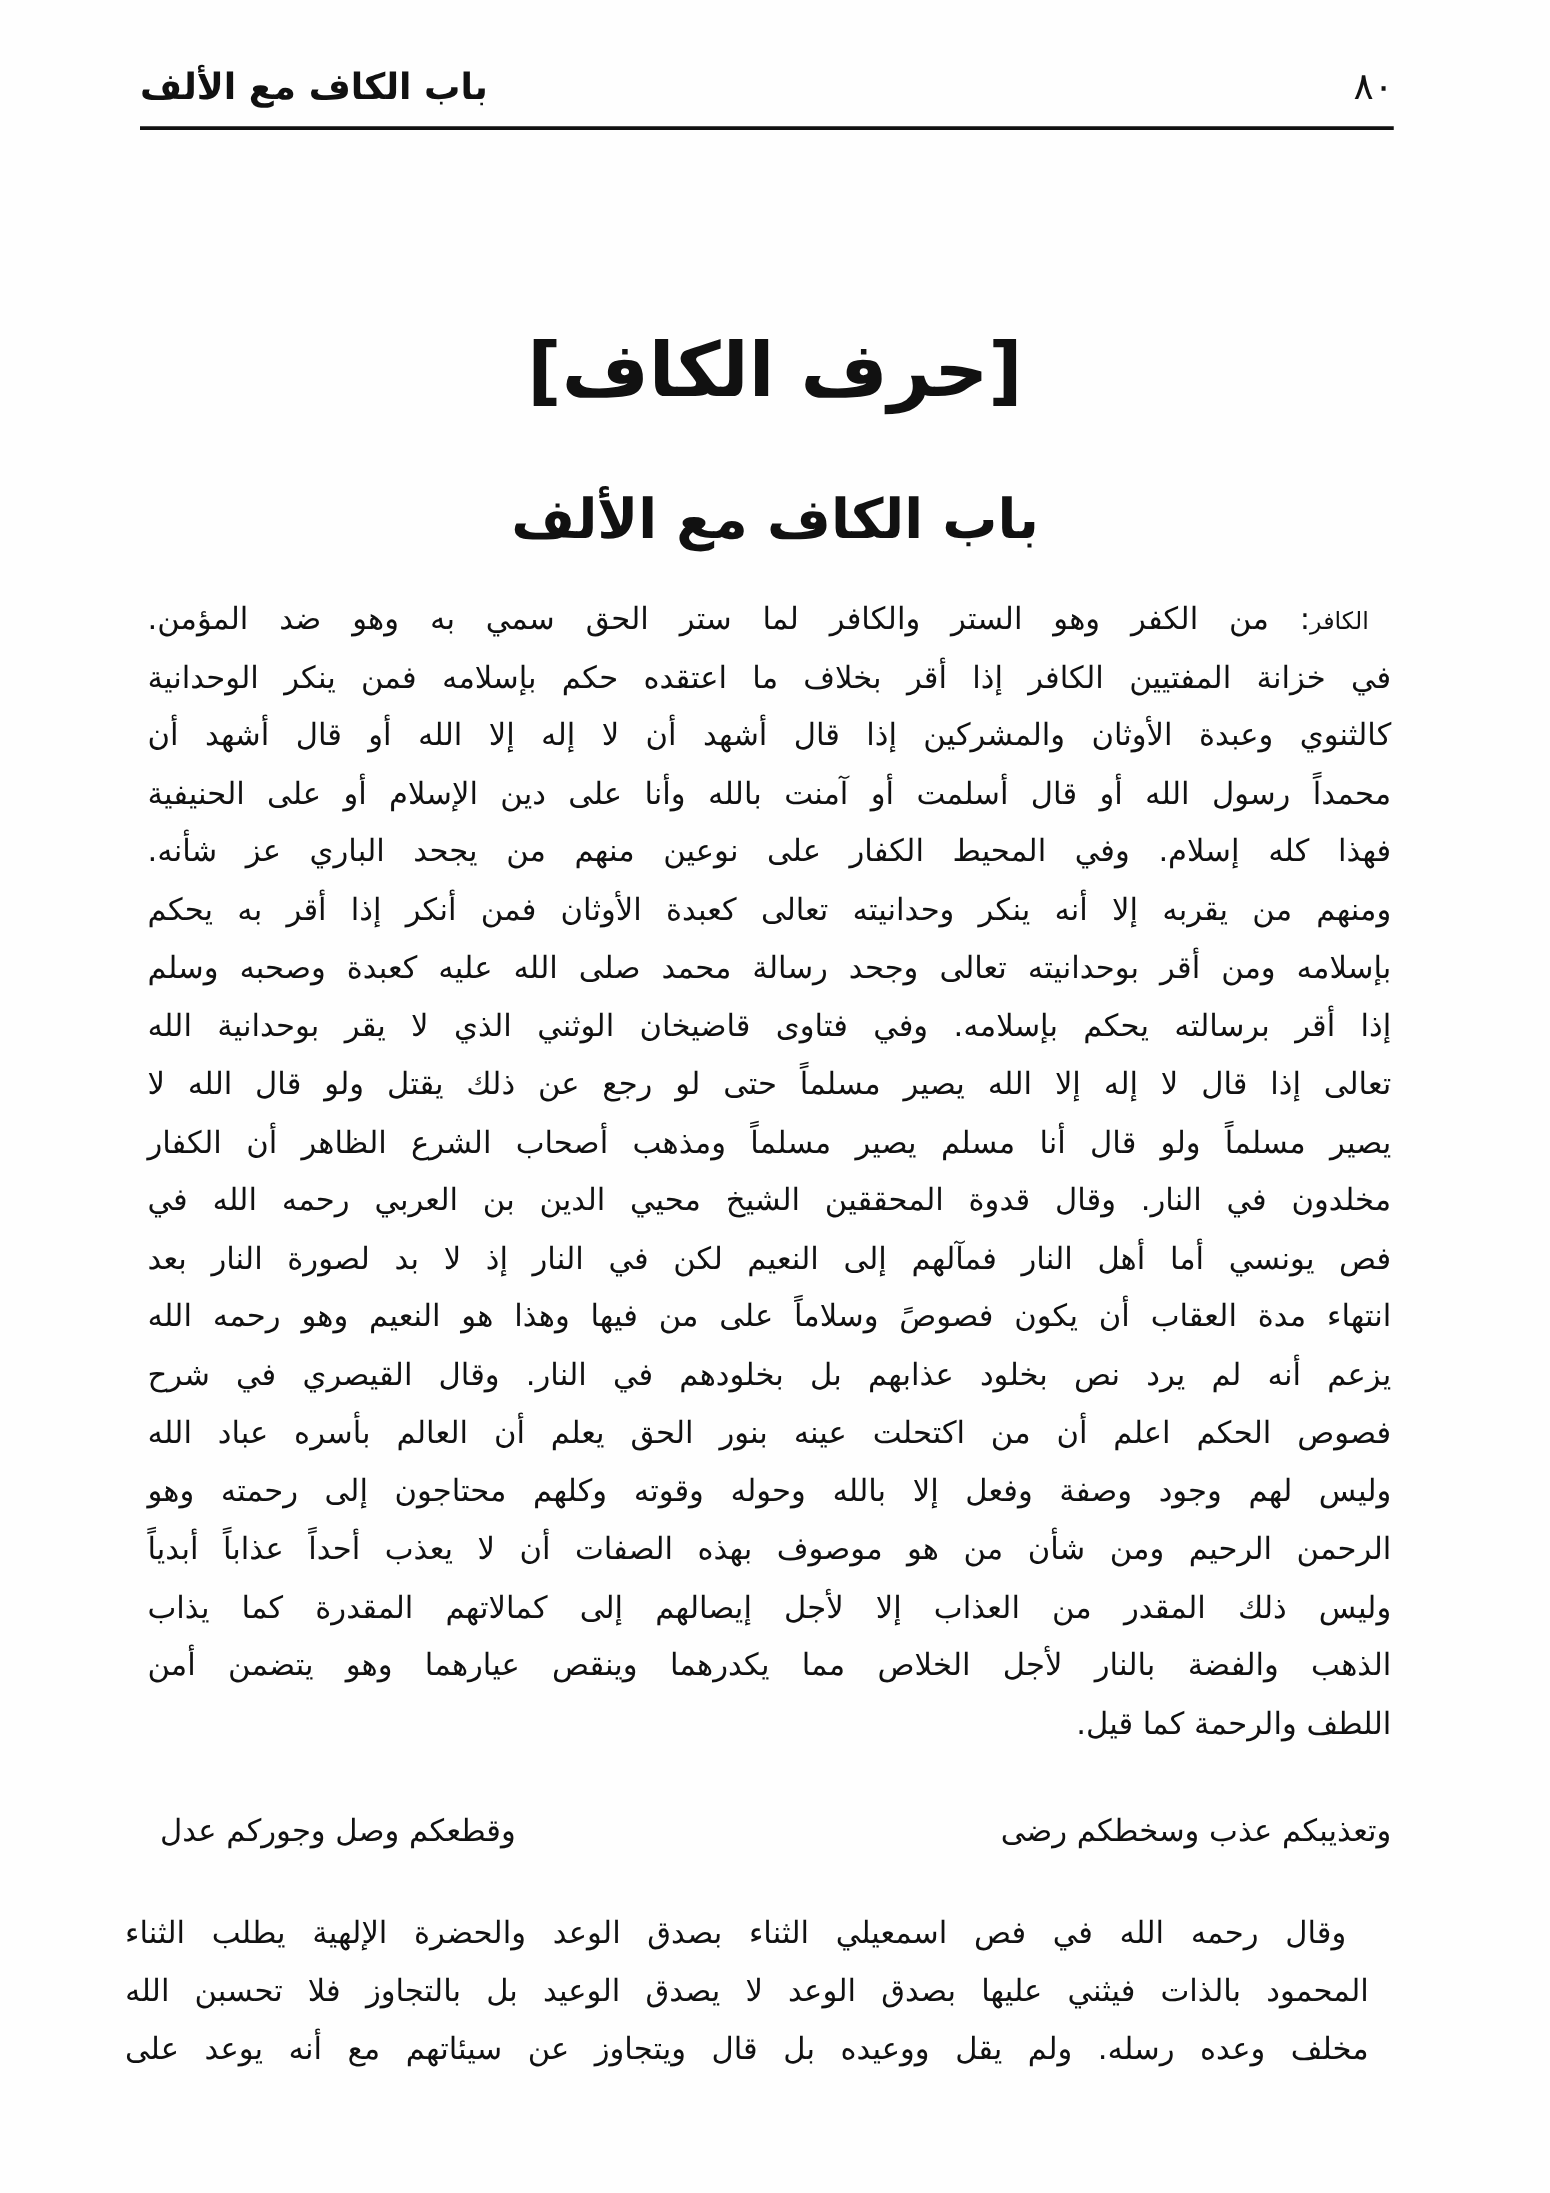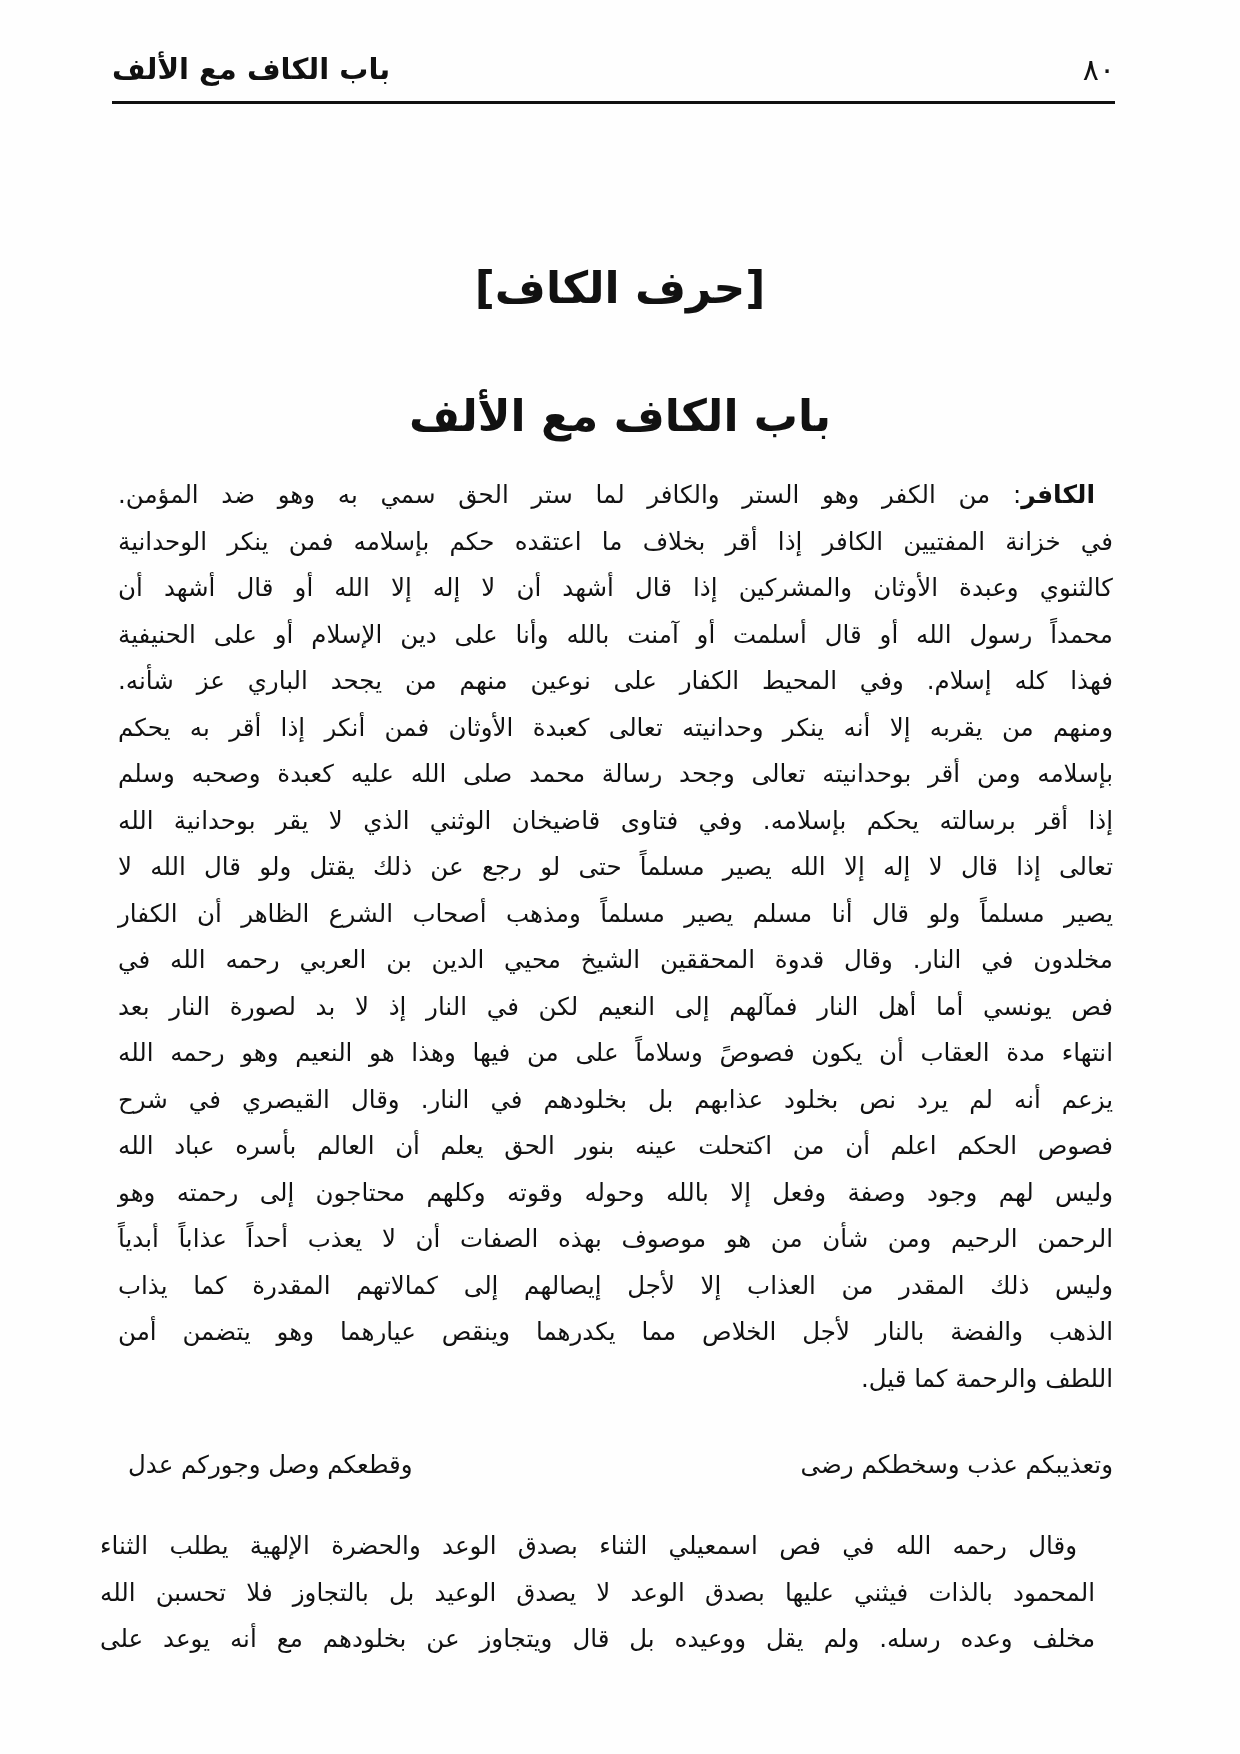--- a/index.html
+++ b/index.html
@@ -51,21 +51,21 @@
       width: 1003px;
       height: 3px;
       background: #111111;
     }
     .chapter-title {
       position: absolute;
       left: 0;
       top: 262px;
       width: 1240px;
       text-align: center;
-      font-size: 44px;
+      font-size: 60px;
       font-weight: bold;
       direction: rtl;
     }
     .section-title {
       position: absolute;
       left: 0;
       top: 390px;
       width: 1240px;
       text-align: center;
       font-size: 44px;
@@ -89,22 +89,22 @@
       text-align-last: justify;
       height: 46.5px;
     }
     .line.last {
       text-align-last: right;
     }
     .line.indent {
       padding-right: 18px;
     }
     .term {
-      font-weight: bold;
-      font-size: 25px;
+      font-weight: normal;
+      font-size: 19px;
     }
     .verse {
       position: absolute;
       left: 118px;
       top: 1450px;
       width: 995px;
       direction: rtl;
       font-size: 24.5px;
       height: 46px;
     }
@@ -169,16 +169,16 @@
   </div>
 
   <div class="verse">
     <span class="hemistich-1">وتعذيبكم عذب وسخطكم رضى</span>
     <span class="hemistich-2">وقطعكم وصل وجوركم عدل</span>
   </div>
 
   <div class="body-text-2">
     <span class="line indent">وقال رحمه الله في فص اسمعيلي الثناء بصدق الوعد والحضرة الإلهية يطلب الثناء</span>
     <span class="line">المحمود بالذات فيثني عليها بصدق الوعد لا يصدق الوعيد بل بالتجاوز فلا تحسبن الله</span>
-    <span class="line">مخلف وعده رسله. ولم يقل ووعيده بل قال ويتجاوز عن بخلودهم مع أنه يوعد على</span>
+    <span class="line">مخلف وعده رسله. ولم يقل ووعيده بل قال ويتجاوز عن سيئاتهم مع أنه يوعد على</span>
   </div>
 
 </div>
 
 </body></html>

